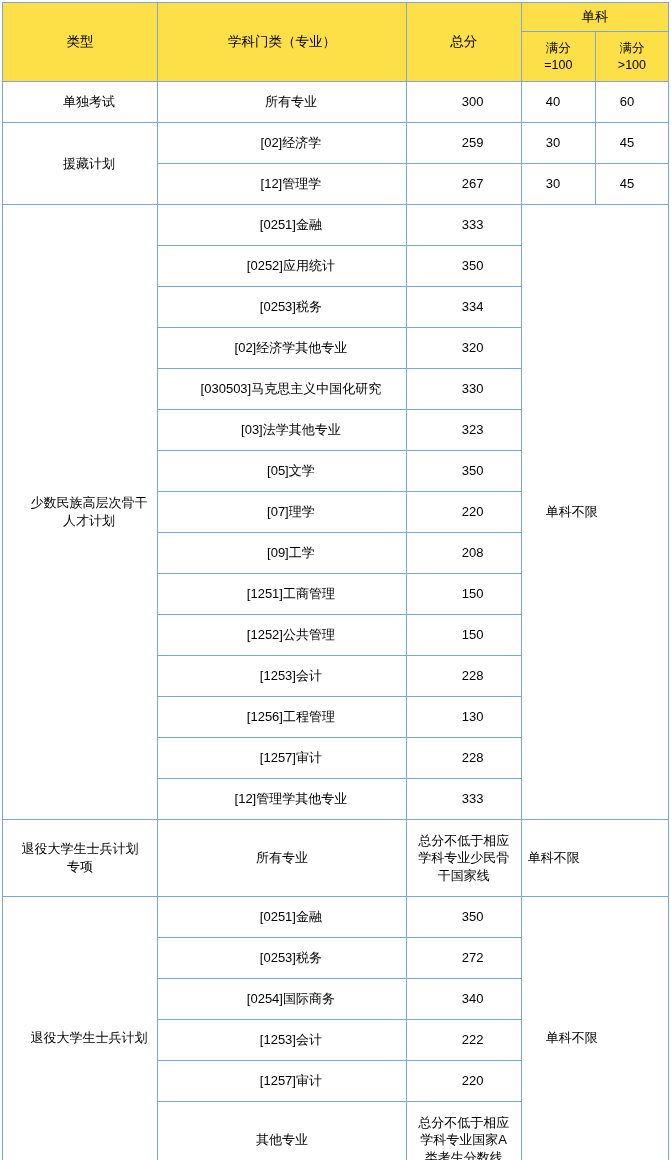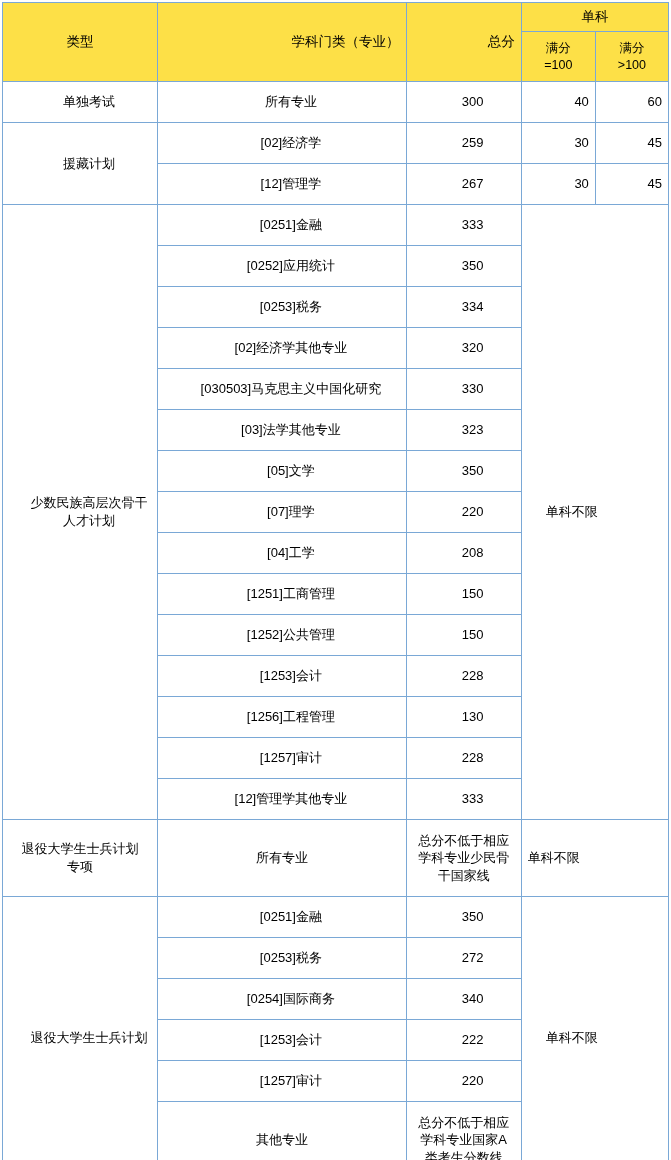--- a/index.html
+++ b/index.html
@@ -40,41 +40,41 @@
     font-weight: bold;
     font-size: 13.5px;
   }
   .col-type   { width: 155px; }
   .col-major  { width: 248px; }
   .col-total  { width: 115px; }
   .col-s100   { width: 74px; }
   .col-s100p  { width: 73px; }
 
   .hdr-top-type  { height: 78px; }
-  .hdr-top-major { height: 78px; text-align: right; }
-  .hdr-top-total { height: 78px; text-align: right; }
+  .hdr-top-major { height: 78px; }
+  .hdr-top-total { height: 78px; }
   .hdr-danke     { height: 28px; }
   .hdr-sub       { height: 48px; font-size: 12.5px; line-height: 1.25; }
 
   td.type-cell {
     text-align: center;
     font-size: 13px;
   }
   td.major-cell {
     text-align: center;
     padding-left: 10px;
     font-size: 13px;
   }
   td.total-cell {
     text-align: center;
     font-size: 13px;
     margin-left: 35px;
   }
   td.single-cell {
-    text-align: right;
+    text-align: left;
     font-size: 13px;
   }
   td.merged-single {
     text-align: left;
     font-size: 13px;
   }
   tr.row-std td { height: 40px; padding-left: 24px; }
   tr.row-tall td { height: 76px; }
   .multiline {
     white-space: pre-line;
@@ -157,21 +157,21 @@
         </tr>
         <tr class="row-std">
           <td class="major-cell">[05]文学</td>
           <td class="total-cell">350</td>
         </tr>
         <tr class="row-std">
           <td class="major-cell">[07]理学</td>
           <td class="total-cell">220</td>
         </tr>
         <tr class="row-std">
-          <td class="major-cell">[04]工学</td>
+          <td class="major-cell">[09]工学</td>
           <td class="total-cell">208</td>
         </tr>
         <tr class="row-std">
           <td class="major-cell">[1251]工商管理</td>
           <td class="total-cell">150</td>
         </tr>
         <tr class="row-std">
           <td class="major-cell">[1252]公共管理</td>
           <td class="total-cell">150</td>
         </tr>

